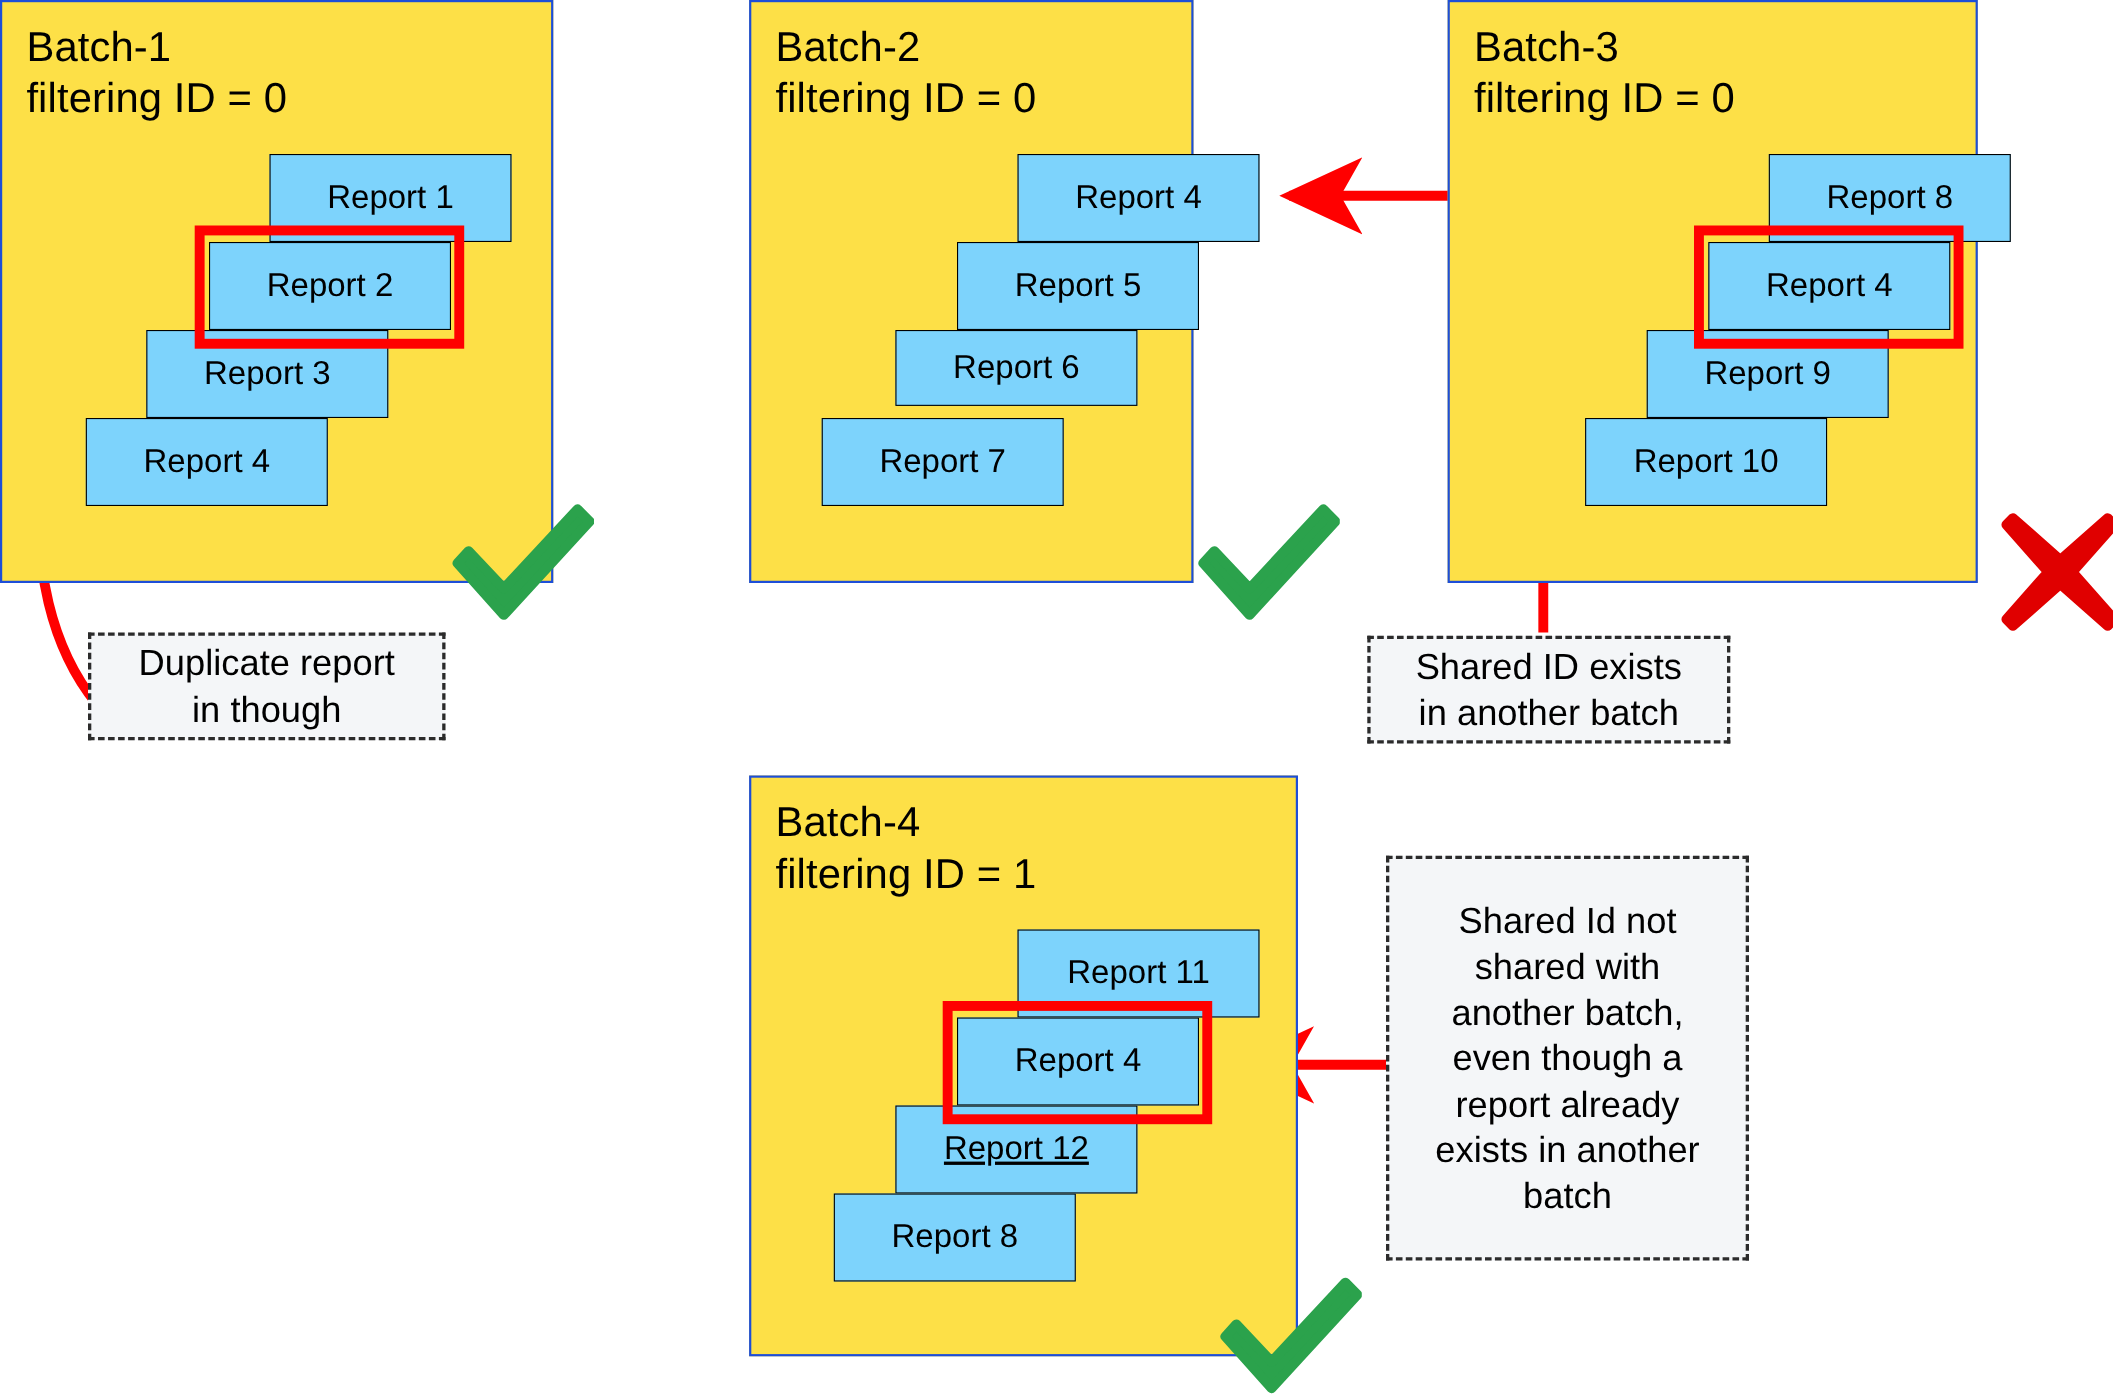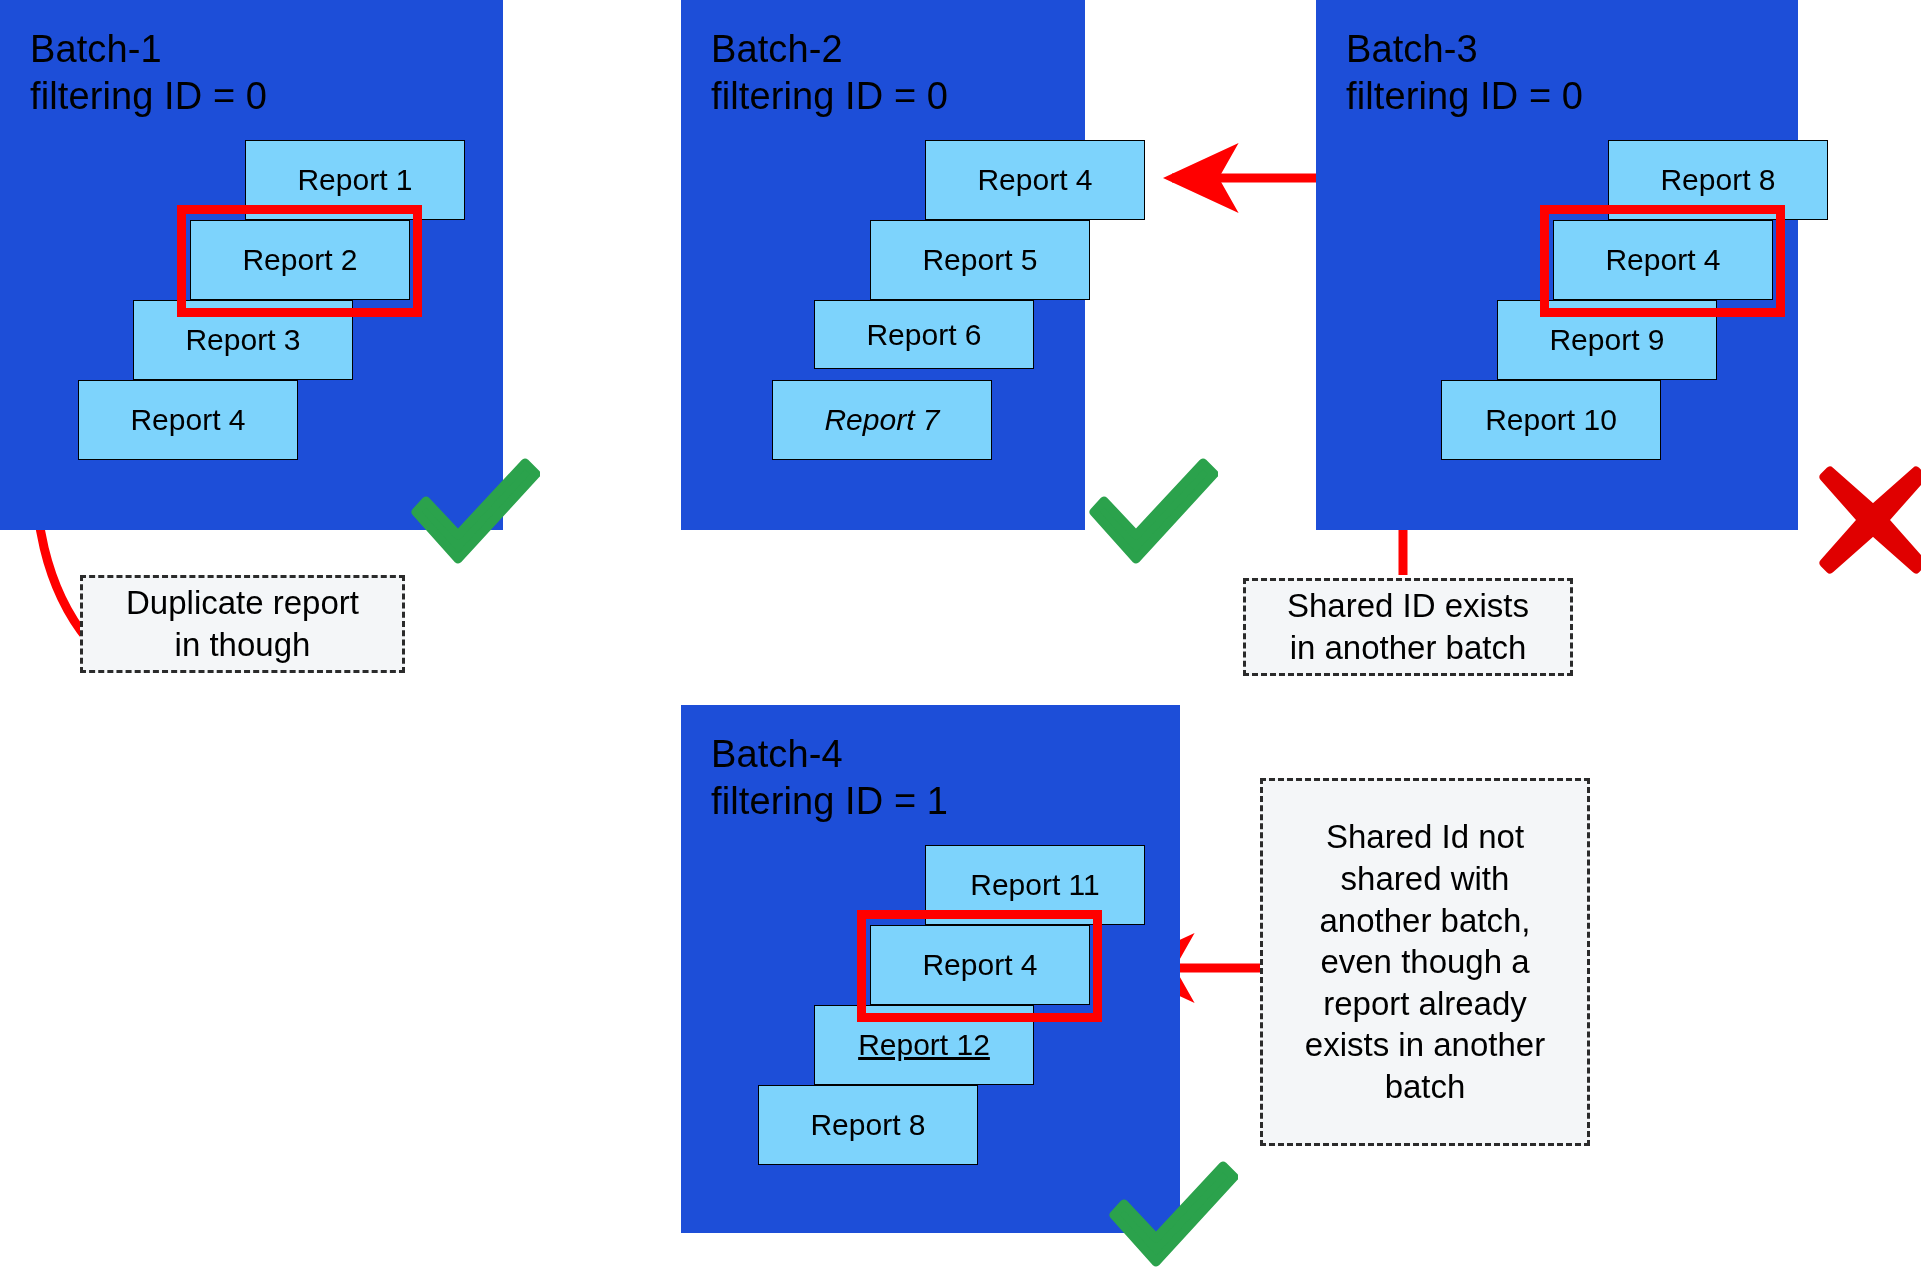--- a/index.html
+++ b/index.html
@@ -12,22 +12,22 @@
   }
   #canvas {
     position: relative;
     width: 1921px;
     height: 1270px;
     background: #ffffff;
     overflow: hidden;
   }
   .batch {
     position: absolute;
-    background: #1d4ed8;
-    border: 8px solid #1d4ed8;
+    background: #fde047;
+    border: 2px solid #1d4ed8;
     box-sizing: border-box;
   }
   .batch-title {
     position: absolute;
     left: 22px;
     top: 18px;
     font-size: 38px;
     line-height: 1.24;
     color: #000000;
     white-space: pre;
@@ -146,21 +146,21 @@
 
   <div class="report" style="left:925px; top:140px; width:220px; height:80px;">
     <span>Report 4</span>
   </div>
   <div class="report" style="left:870px; top:220px; width:220px; height:80px;">
     <span>Report 5</span>
   </div>
   <div class="report" style="left:814px; top:300px; width:220px; height:69px;">
     <span>Report 6</span>
   </div>
-  <div class="report" style="left:772px; top:380px; width:220px; height:80px;font-style:italic;">
+  <div class="report" style="left:747px; top:380px; width:220px; height:80px;">
     <span>Report 7</span>
   </div>
 
   <div class="tickwrap" style="left:1088px; top:455px;">
     <svg width="130" height="118" viewBox="0 0 130 118" xmlns="http://www.w3.org/2000/svg">
       <path d="M6,57 L16,46 L48,80 L115,8 L126,19 L48,104 Z" fill="#2ba24c" stroke="#2ba24c" stroke-width="9" stroke-linejoin="round"></path>
     </svg>
   </div>
 
   <div class="batch" style="left:1316px; top:0px; width:482px; height:530px;">

